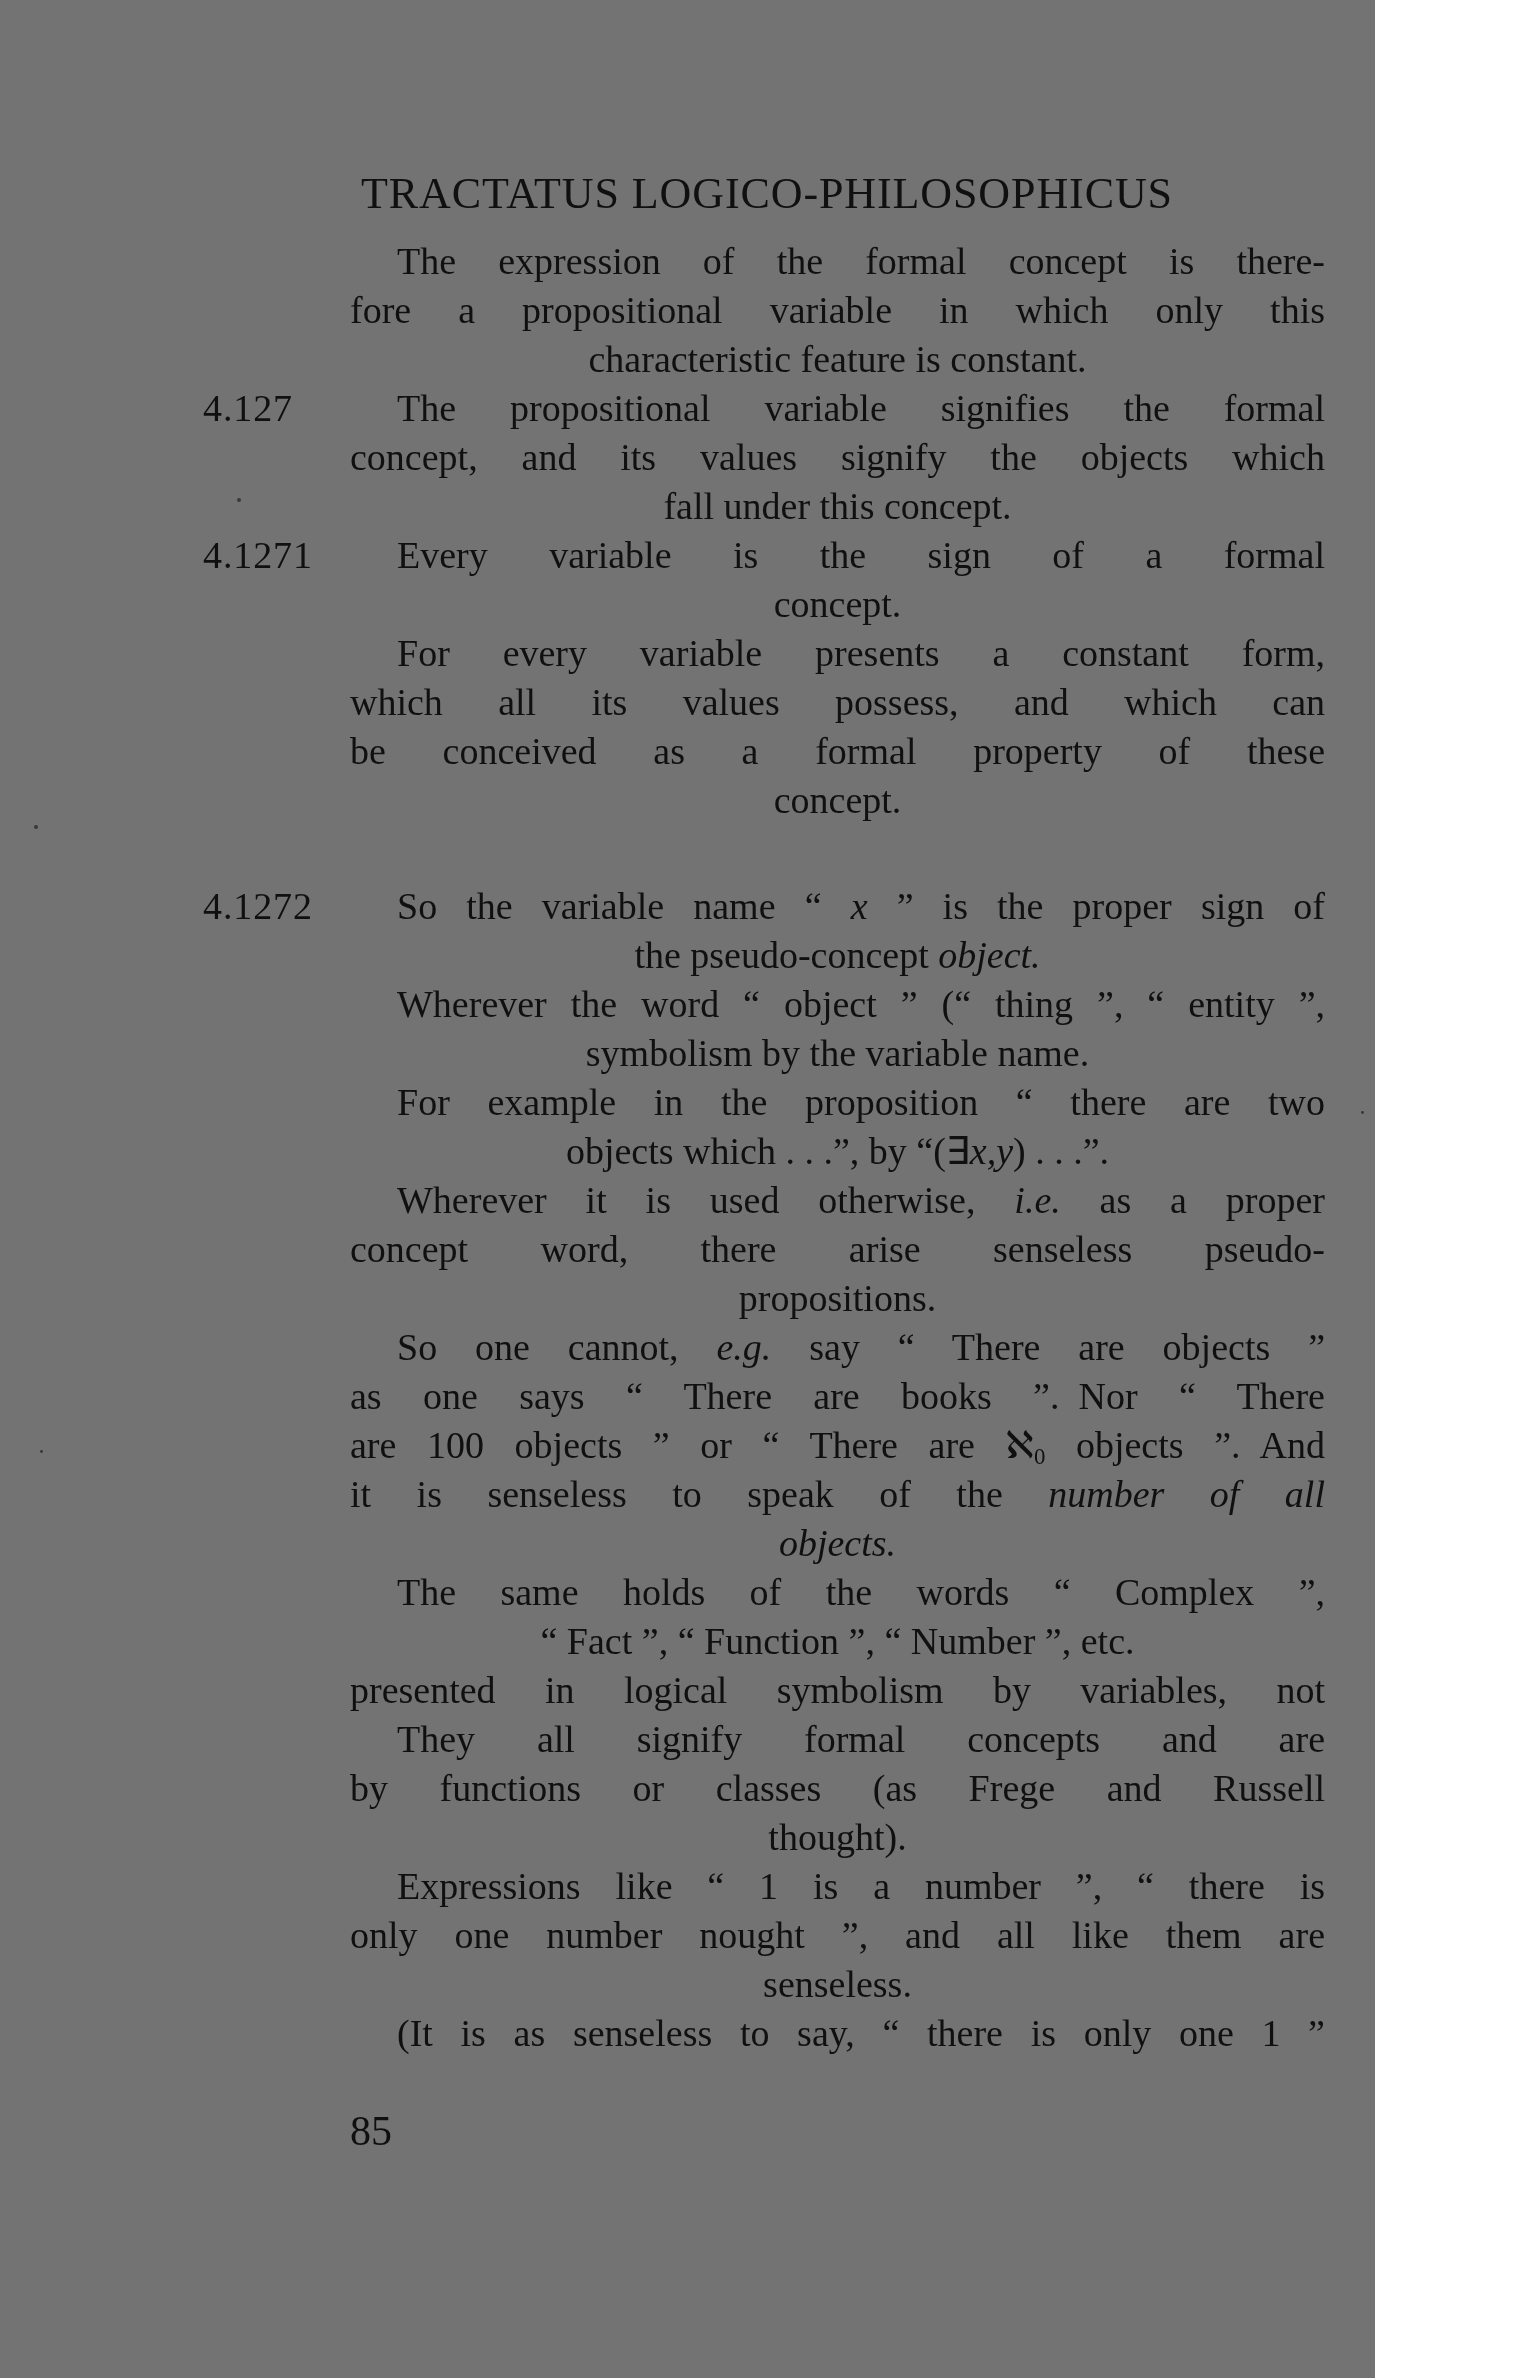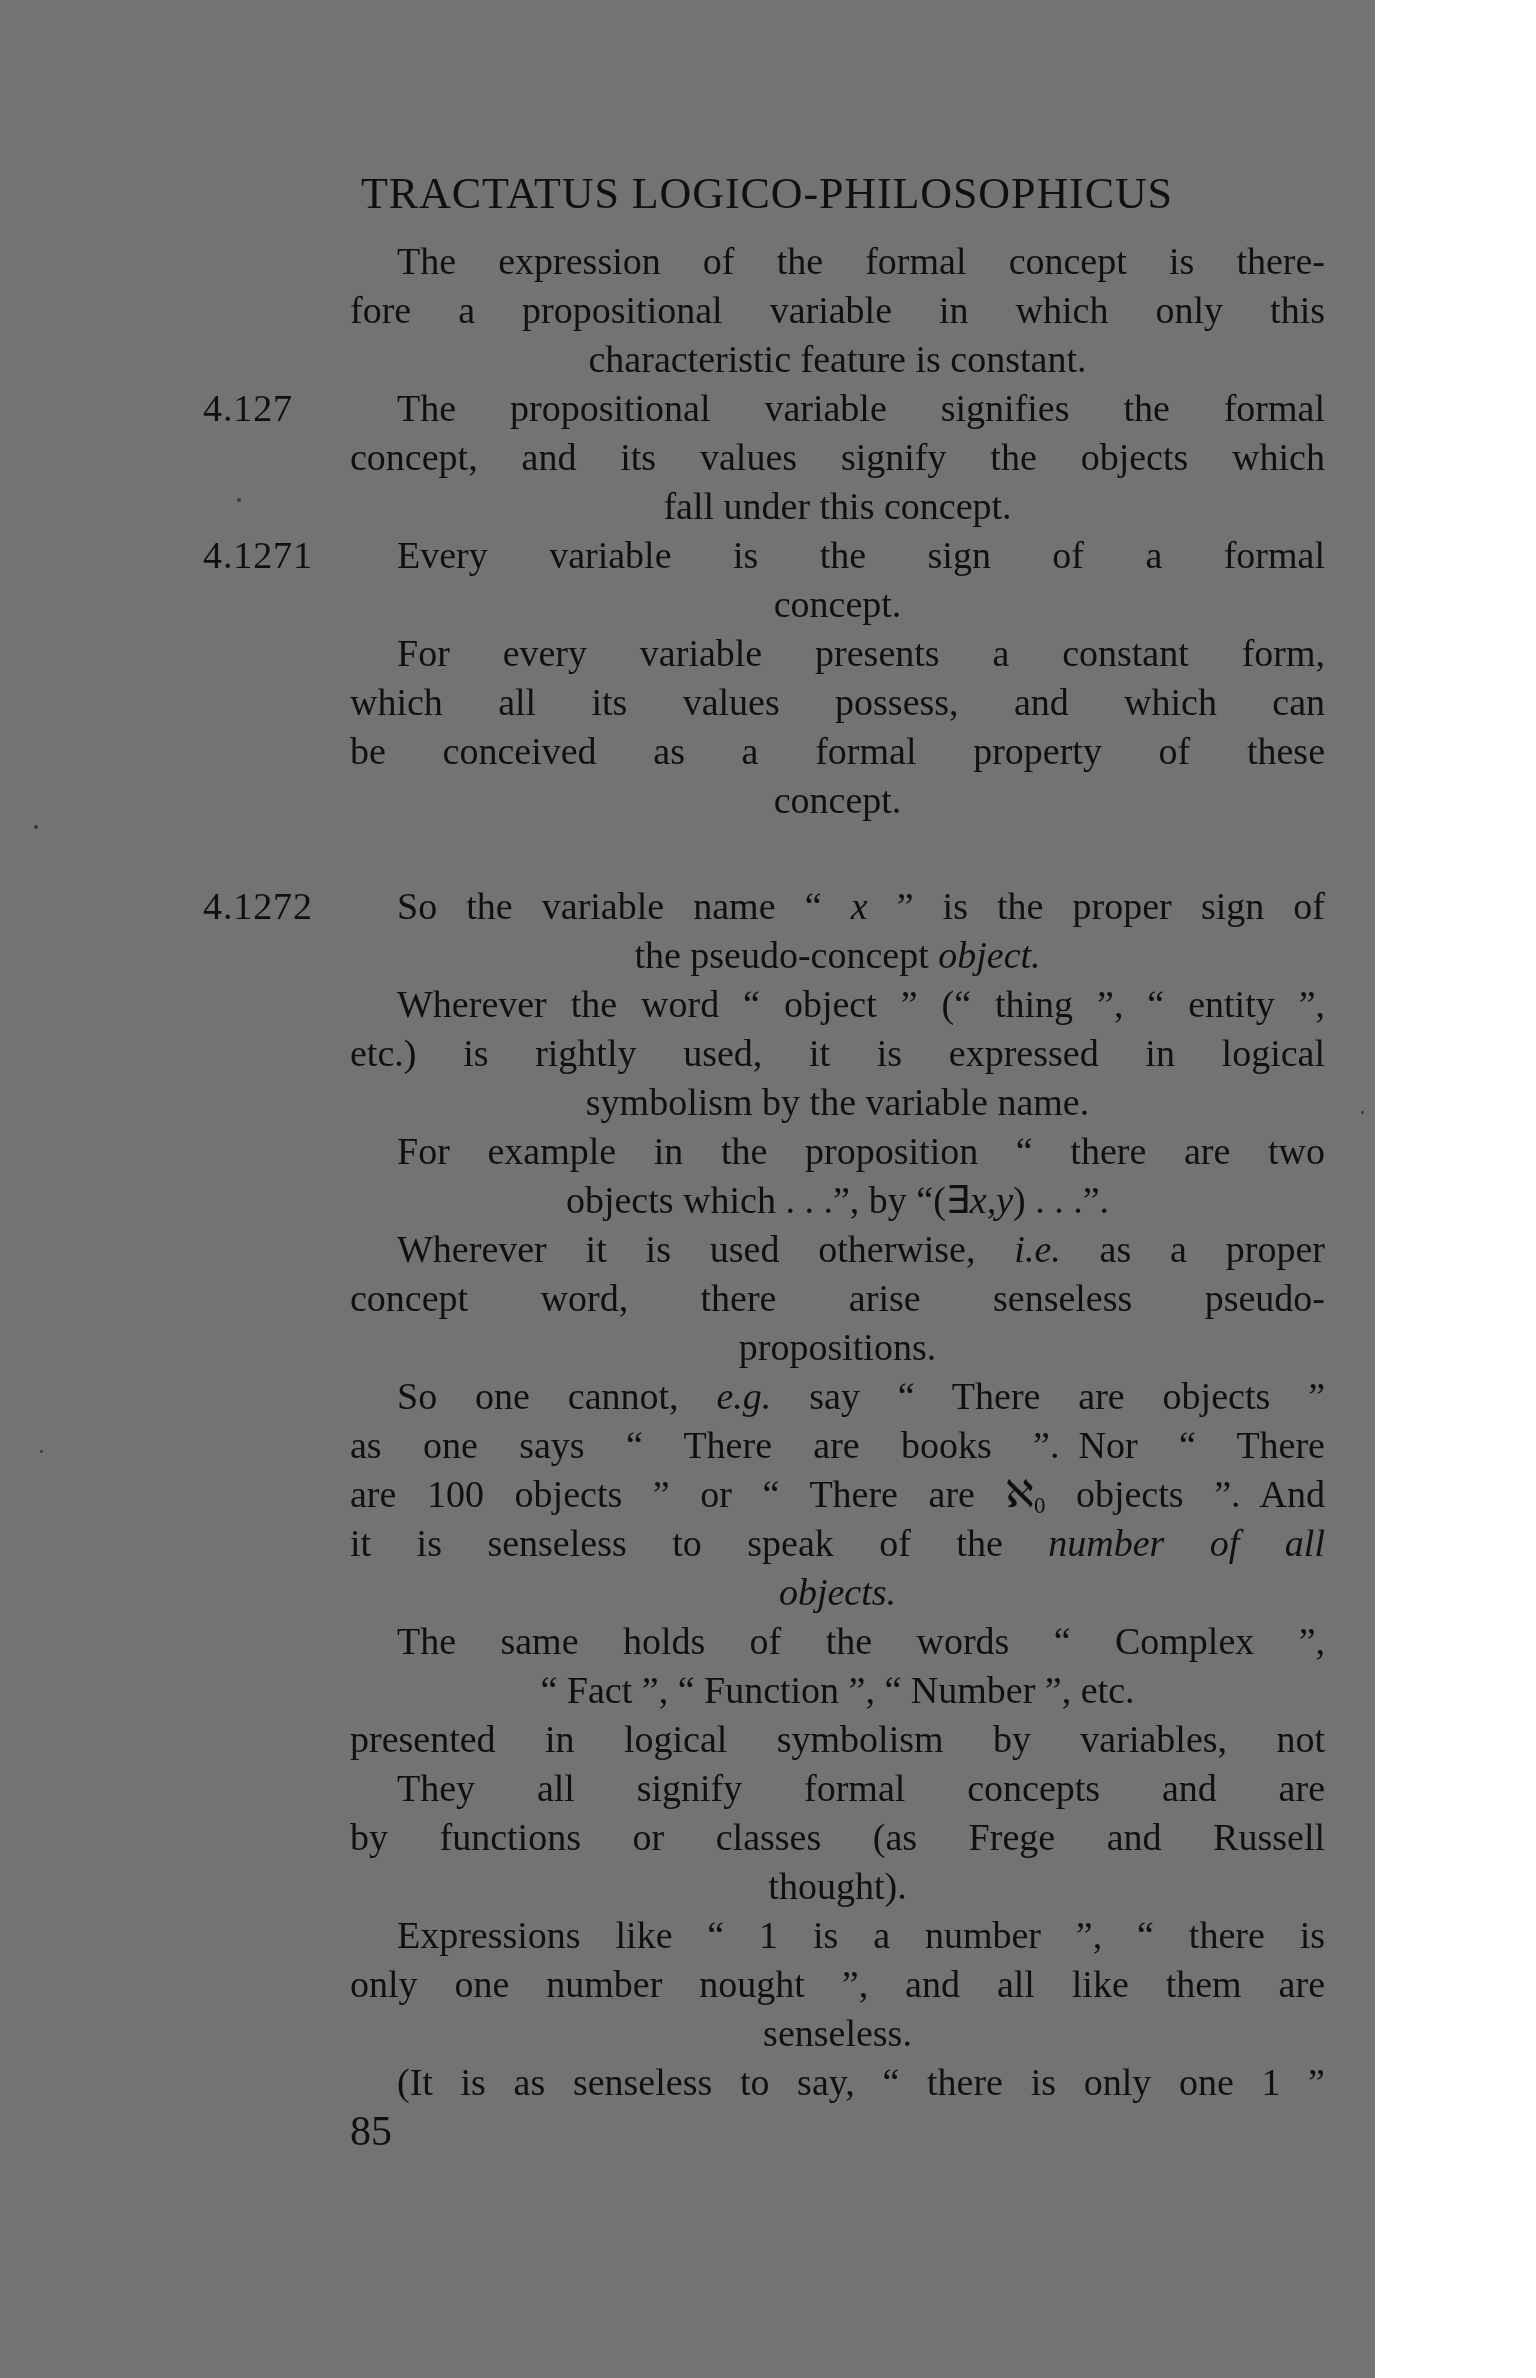--- a/index.html
+++ b/index.html
@@ -121,23 +121,20 @@
         <span class="num">4.1272</span>
         <div class="txt ind just"><span>So the variable name “ </span><span class="i">x</span><span> ” is the proper sign of</span></div>
       </div>
       <div class="row">
         <div class="txt"><span>the pseudo-concept </span><span class="i">object.</span></div>
       </div>
       <div class="row">
         <div class="txt ind just"><span>Wherever the word “ object ” (“ thing ”, “ entity ”,</span></div>
       </div>
       <div class="row">
-        <div class="txt just"><span>etc.) is rightly used, it is expressed in logical</span></div>
-      </div>
-      <div class="row">
         <div class="txt"><span>symbolism by the variable name.</span></div>
       </div>
       <div class="row">
         <div class="txt ind just"><span>For example in the proposition “ there are two</span></div>
       </div>
       <div class="row">
         <div class="txt"><span>objects which . . .”, by “(</span><span class="sym">∃</span><span class="i">x,y</span><span>) . . .”.</span></div>
       </div>
       <div class="row">
         <div class="txt ind just"><span>Wherever it is used otherwise, </span><span class="i">i.e.</span><span> as a proper</span></div>

